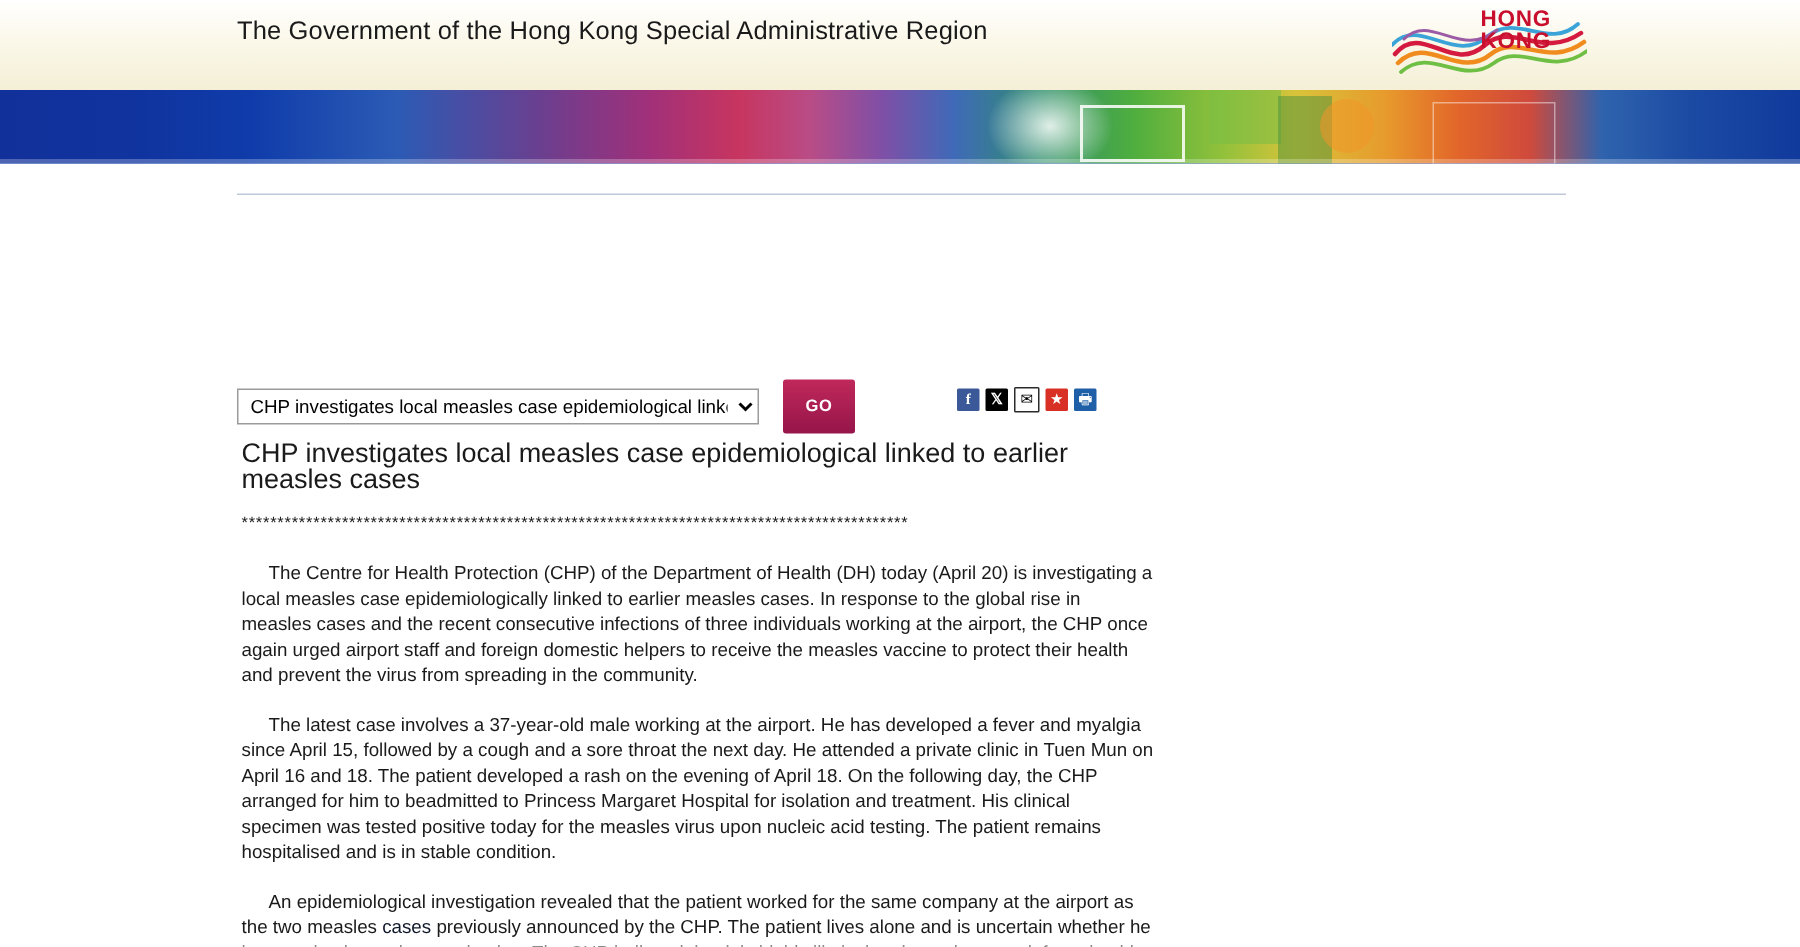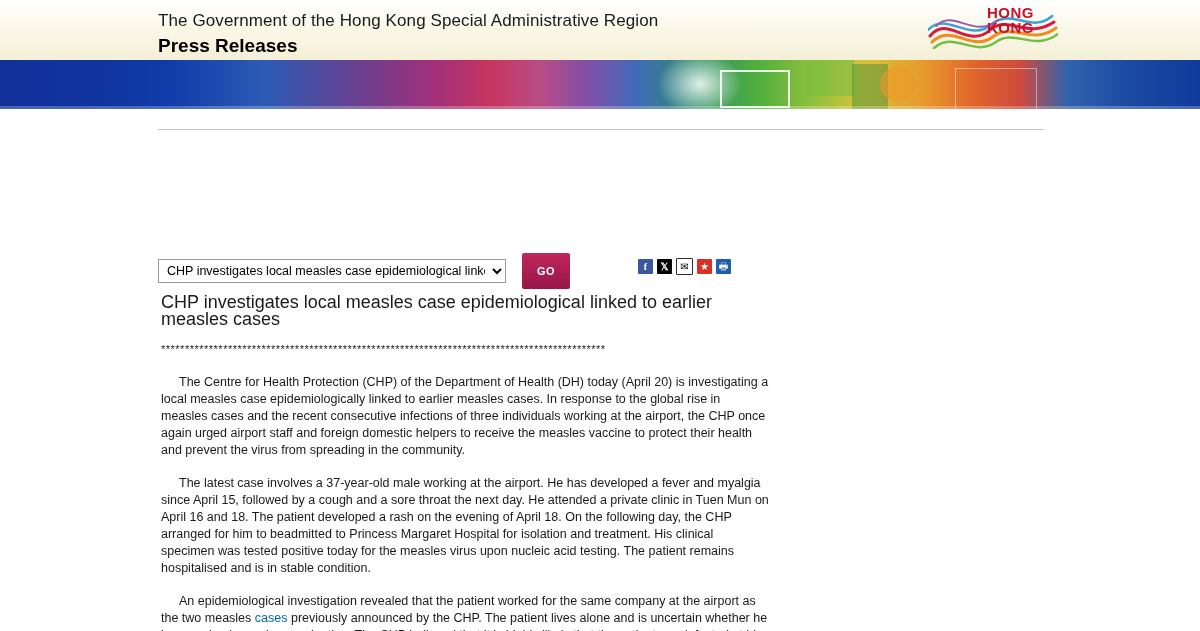--- a/index.html
+++ b/index.html
@@ -246,29 +246,28 @@
   .headline { margin: 0 0 13px 0; font-weight: normal; font-size: 18px; }
   .stars {
     letter-spacing: .5px;
     font-size: 11px;
     color: #1a1a1a;
     word-break: break-all;
     margin-bottom: 10px;
   }
   .para { margin: 16px 0 16px 0; text-indent: 18px; }
   .para:last-child { margin-bottom: 0; }
-  a.inline-link { color: #0369a1; text-decoration: none; }
+  a.inline-link { color: #0f172a; text-decoration: none; }
 </style>
 </head>
 <body>
 
 <div class="header">
   <div class="header-titles">
     <div class="gov-line">The Government of the Hong Kong Special Administrative Region</div>
-    <div class="press-line">Press Releases</div>
   </div>
 
   <div class="brand">
     <svg width="130" height="48" viewBox="0 0 130 48" xmlns="http://www.w3.org/2000/svg">
       <path d="M2,30 C20,8 40,44 62,24 C80,8 100,34 126,16" stroke="#d41a3e" stroke-width="3" fill="none" stroke-linecap="round"></path>
       <path d="M4,36 C24,16 44,48 66,30 C84,16 104,40 128,22" stroke="#f08c1e" stroke-width="3" fill="none" stroke-linecap="round"></path>
       <path d="M0,24 C18,4 42,38 64,18 C84,2 104,28 124,10" stroke="#3aa3d8" stroke-width="2.5" fill="none" stroke-linecap="round"></path>
       <path d="M6,42 C26,24 46,52 68,36 C86,22 106,46 130,28" stroke="#6fbf44" stroke-width="2.5" fill="none" stroke-linecap="round"></path>
       <path d="M8,20 C26,2 46,34 70,14" stroke="#9b5ba5" stroke-width="2" fill="none" stroke-linecap="round"></path>
     </svg>

